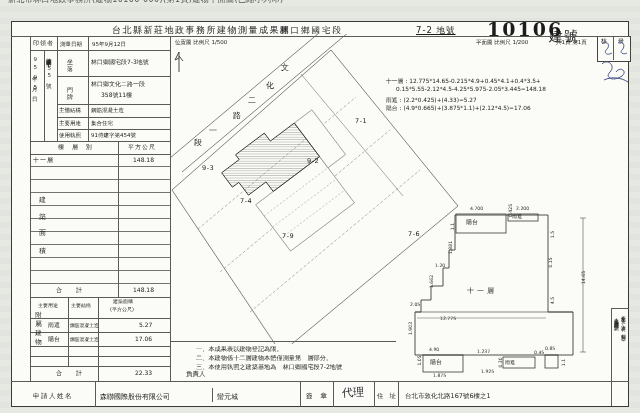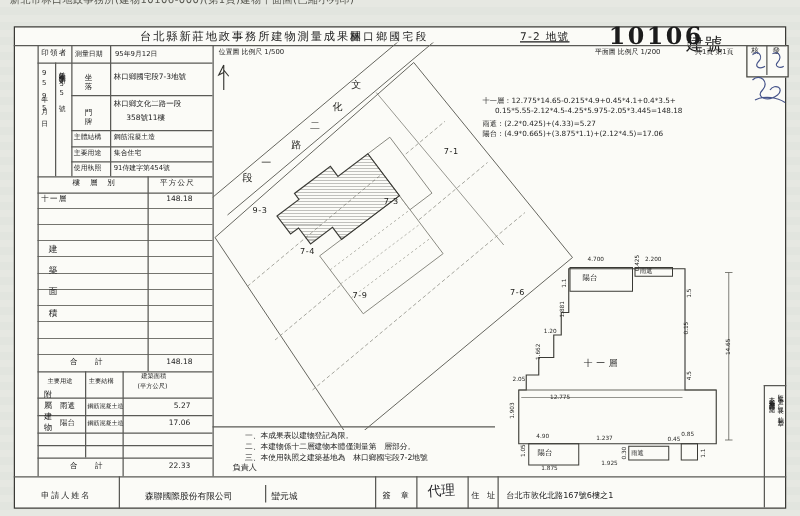--- a/index.html
+++ b/index.html
@@ -159,21 +159,21 @@
   <div id="road-chars">
       <span class="roadc" style="left: 281px; top: 62px;">文</span>
       <span class="roadc" style="left: 266px; top: 80px;">化</span>
       <span class="roadc" style="left: 248px; top: 95px;">二</span>
       <span class="roadc" style="left: 233px; top: 110px;">路</span>
       <span class="roadc" style="left: 209px; top: 125px;">一</span>
       <span class="roadc" style="left: 194px; top: 137px;">段</span>
     </div>
   <div id="lot-labels">
       <span class="lot" style="left: 355px; top: 117px;">7-1</span>
-      <span class="lot" style="left: 307px; top: 157px;">7-3</span>
+      <span class="lot" style="left: 307px; top: 157px;">9-2</span>
       <span class="lot" style="left: 202px; top: 164px;">9-3</span>
       <span class="lot" style="left: 240px; top: 197px;">7-4</span>
       <span class="lot" style="left: 282px; top: 232px;">7-9</span>
       <span class="lot" style="left: 372px; top: 230px; margin-left: 36px;">7-6</span>
     </div>
 
   <div class="abs" style="left:386px;top:78px;font-size:5.8px;">十一層：12.775*14.65-0.215*4.9+0.45*4.1+0.4*3.5+</div>
   <div class="abs" style="left:396px;top:85.5px;font-size:5.8px;">0.15*5.55-2.12*4.5-4.25*5.975-2.05*3.445=148.18</div>
   <div class="abs" style="left:386px;top:97px;font-size:5.8px;">雨遮：(2.2*0.425)+(4.33)=5.27</div>
   <div class="abs" style="left:386px;top:104.5px;font-size:5.8px;">陽台：(4.9*0.665)+(3.875*1.1)+(2.12*4.5)=17.06</div>
@@ -222,21 +222,21 @@
       <span class="dim" style="left: 534px; top: 350px;">0.45</span>
       <span class="dim" style="left: 545px; top: 346px;">0.85</span>
       <span class="dim v" style="left: 560px; top: 360px;">1.1</span>
     </div>
 
   <div class="abs" style="left:196px;top:345px;font-size:6.2px;">一、本成果表以建物登記為限。</div>
   <div class="abs" style="left:196px;top:354px;font-size:6.2px;">二、本建物係十二層建物本體僅測量第　層部分。</div>
   <div class="abs" style="left:196px;top:363px;font-size:6.2px;">三、本使用執照之建築基地為　林口鄉國宅段7-2地號</div>
 
   <div class="abs" style="left:33px;top:393px;font-size:6.5px;letter-spacing:1.5px;">申請人姓名</div>
-  <div class="abs" style="left:100px;top:392.5px;font-size:7px;margin-left:16px;">森聯國際股份有限公司</div>
+  <div class="abs" style="left:100px;top:392.5px;font-size:7px;">森聯國際股份有限公司</div>
   <div class="abs" style="left:186px;top:371px;font-size:6.5px;text-align:right;">負責人</div>
   <div class="ln" style="left:212px;top:388px;width:1px;height:14px;"></div>
   <div class="abs" style="left:217px;top:392.5px;font-size:7px;">蠻元城</div>
   <div class="abs" style="left:306px;top:393px;font-size:6.5px;letter-spacing:3px;">簽 章</div>
   <div class="abs" style="left:342px;top:387px;font-size:11px;transform:rotate(-3deg);color:#26262a;">代理</div>
   <div class="abs" style="left:377px;top:393px;font-size:6.5px;letter-spacing:2px;">住 址</div>
   <div class="abs" style="left:405px;top:393px;font-size:6.5px;">台北市敦化北路167號6樓之1</div>
 
   <div class="abs vtxt" style="left:620px;top:312px;height:92px;font-size:4.8px;letter-spacing:1px;">複丈主管(課長)核判章</div>
   <div class="abs vtxt" style="left:613px;top:314px;height:90px;font-size:4.8px;letter-spacing:1px;">本案係分層面積登記</div>

